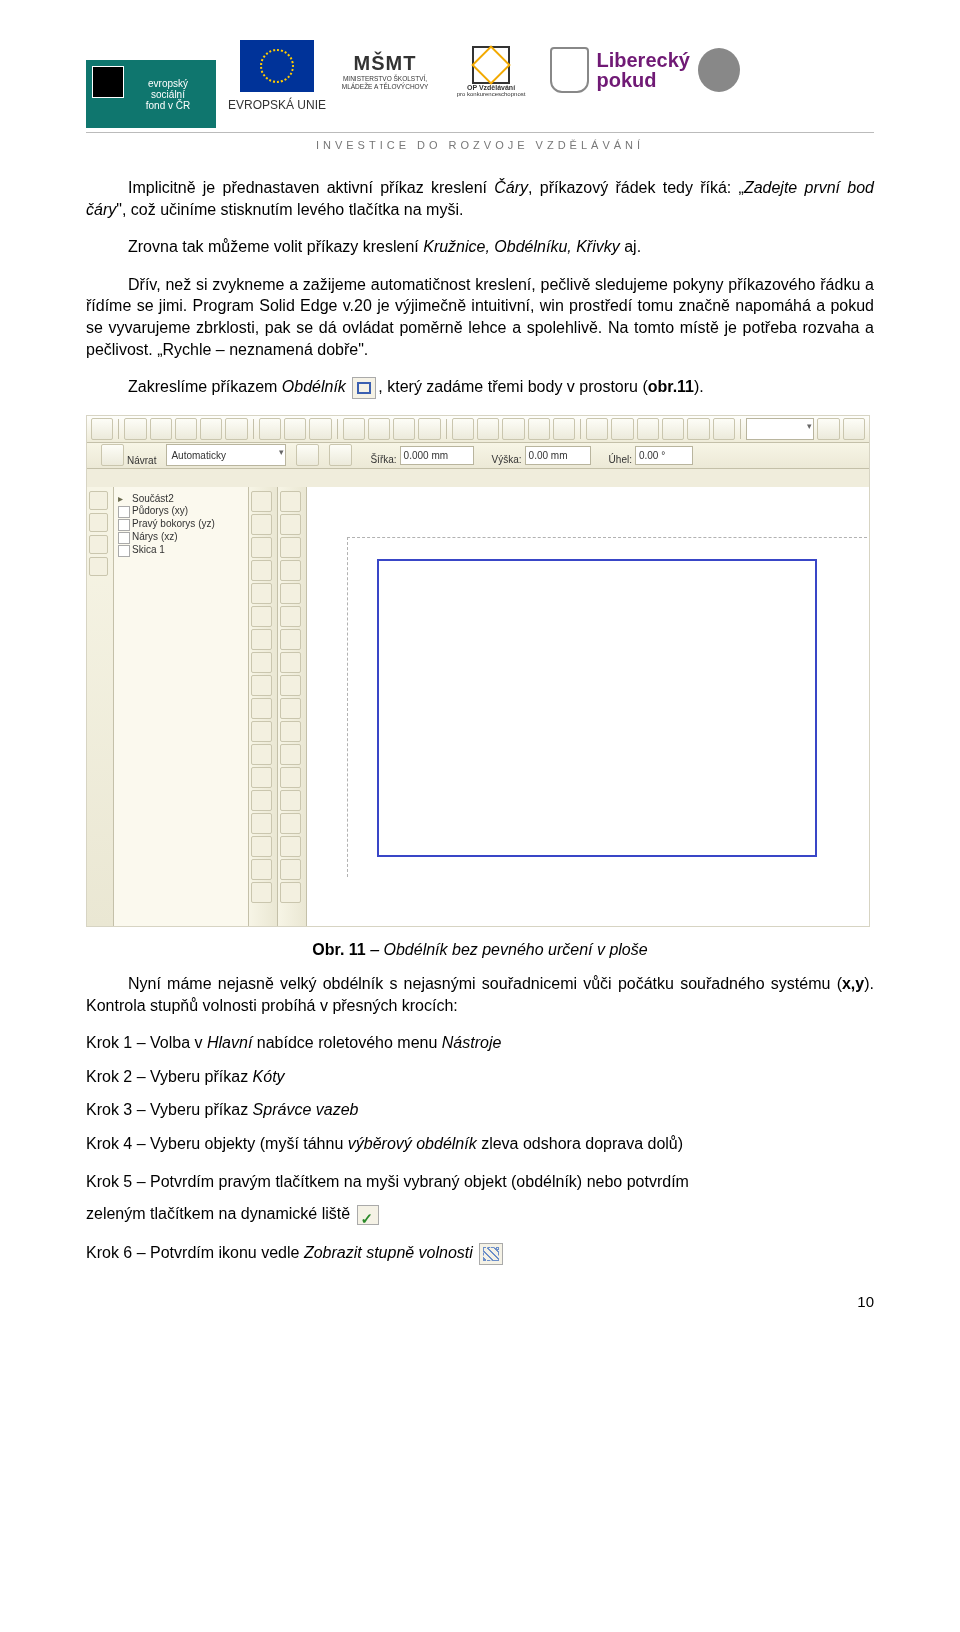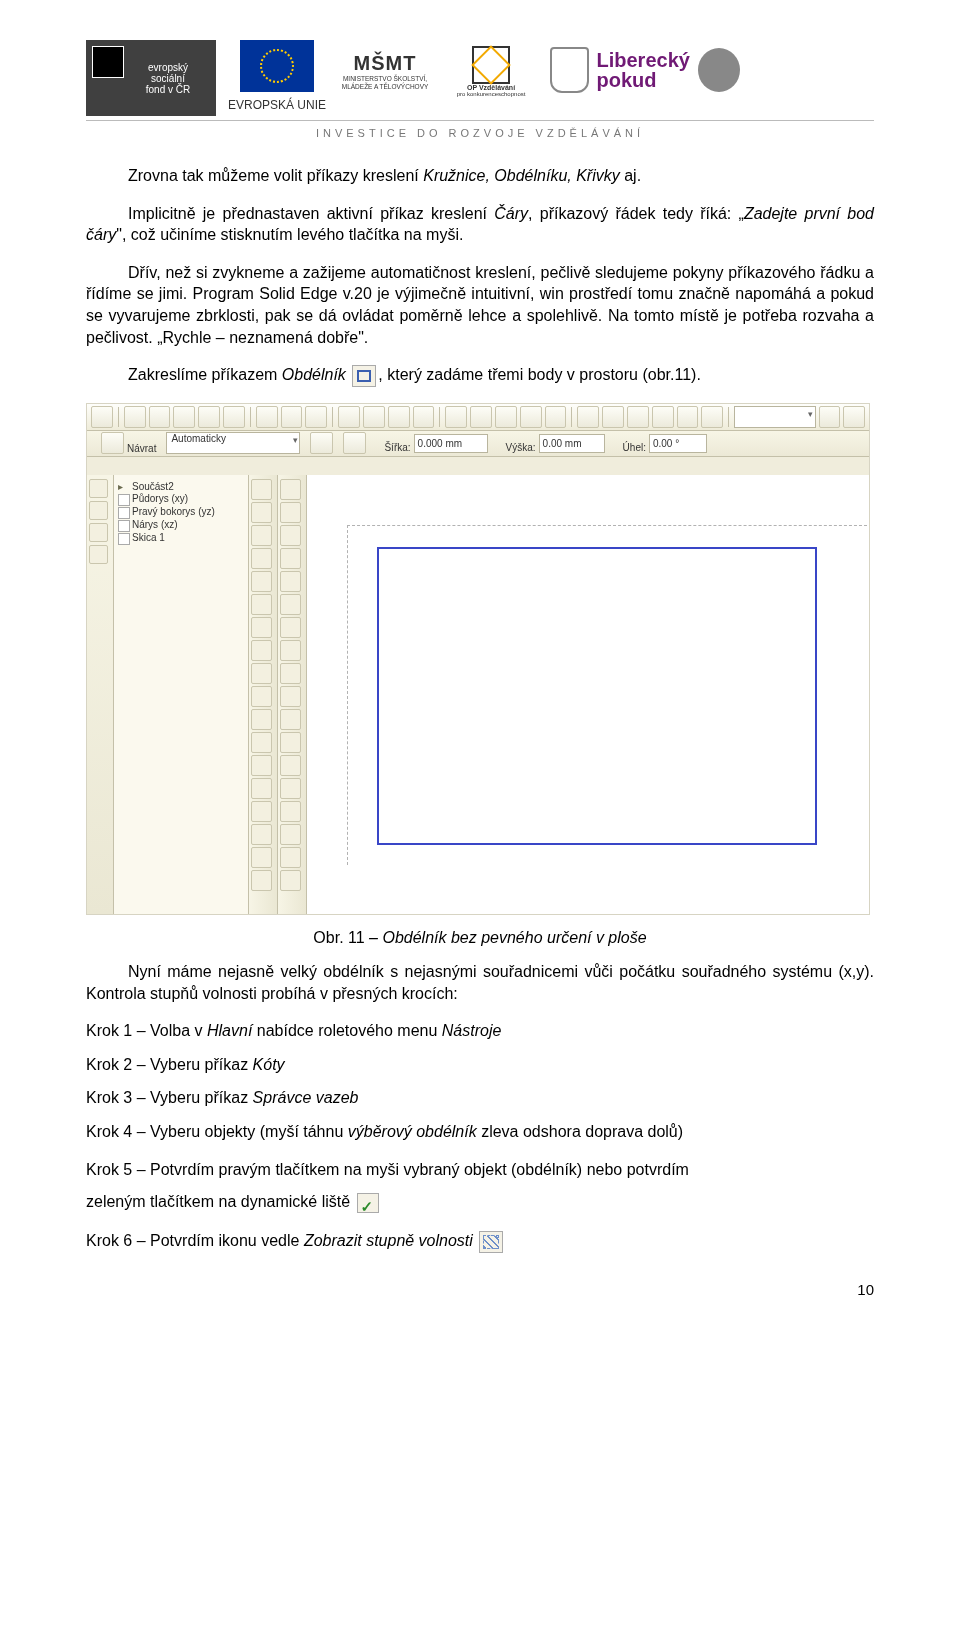--- a/index.html
+++ b/index.html
@@ -23,27 +23,28 @@
   .logo {
     display: flex;
     flex-direction: column;
     align-items: center;
     font-size: 9px;
     color: #333;
     text-align: center;
   }
   .logo-esf {
     width: 130px;
-    height: 76px;
-    background: #404040;
+    height: 68px;
+    background: #0f766e;
     color: #fff;
     display: flex;
     align-items: center;
     justify-content: center;
     position: relative;
+    margin-top: 20px;
   }
   .logo-esf .stars {
     position: absolute;
     left: 6px;
     top: 6px;
     width: 30px;
     height: 30px;
     background: #000;
     border: 1px solid #fff;
   }
@@ -144,21 +145,21 @@
   }
   .body-text p {
     margin: 0 0 16px 0;
     line-height: 1.35;
     text-align: justify;
   }
   .body-text .indent {
     text-indent: 42px;
   }
   .italic { font-style: italic; }
-  .bold { font-weight: normal; }
+  .bold { font-weight: bold; }
   .rect-icon {
     display: inline-block;
     width: 22px;
     height: 20px;
     background: #f5f2e6;
     border: 1px solid #aaa;
     vertical-align: middle;
     position: relative;
     margin: 0 2px;
   }
@@ -235,22 +236,23 @@
     height: 20px;
     background: linear-gradient(#fdfdf7, #eceadb);
     border: 1px solid #cac6ae;
     border-radius: 2px;
   }
   .tsep { width: 1px; height: 20px; background: #c4c0a9; margin: 0 2px;}
   .dropdown-mini {
     height: 20px;
     background: #fff;
     border: 1px solid #b9b59e;
-    padding: 0 32px 0 4px;
-    display: flex;
+    padding: 0 18px 0 4px;
+    display: flex;
+    align-items: center;
     font-size: 10px;
     position: relative;
   }
   .dropdown-mini::after {
     content: "▾";
     position: absolute;
     right: 2px;
     top: 2px;
     font-size: 9px;
     color: #666;
@@ -441,24 +443,24 @@
         <div class="name">Liberecký</div>
         <div class="name">pokud</div>
       </div>
       <div class="wave"></div>
     </div>
   </div>
   <div class="tagline">INVESTICE DO ROZVOJE VZDĚLÁVÁNÍ</div>
 
   <div class="body-text">
     <p class="indent">
-      <span>Zrovna tak můžeme volit příkazy kreslení </span><span class="italic">Kružnice, Obdélníku, Křivky</span><span> aj.</span>
+      <span>Implicitně je přednastaven aktivní příkaz kreslení </span><span class="italic">Čáry</span><span>, příkazový řádek tedy říká: „</span><span class="italic">Zadejte první bod čáry</span><span>", což učiníme stisknutím levého tlačítka na myši.</span>
     </p>
     <p class="indent">
-      <span>Implicitně je přednastaven aktivní příkaz kreslení </span><span class="italic">Čáry</span><span>, příkazový řádek tedy říká: „</span><span class="italic">Zadejte první bod čáry</span><span>", což učiníme stisknutím levého tlačítka na myši.</span>
+      <span>Zrovna tak můžeme volit příkazy kreslení </span><span class="italic">Kružnice, Obdélníku, Křivky</span><span> aj.</span>
     </p>
     <p class="indent">
       <span>Dřív, než si zvykneme a zažijeme automatičnost kreslení, pečlivě sledujeme pokyny příkazového řádku a řídíme se jimi. Program Solid Edge v.20 je výjimečně intuitivní, win prostředí tomu značně napomáhá a pokud se vyvarujeme zbrklosti, pak se dá ovládat poměrně lehce a spolehlivě. Na tomto místě je potřeba rozvaha a pečlivost. „Rychle – neznamená dobře".</span>
     </p>
     <p class="indent">
       <span>Zakreslíme příkazem </span><span class="italic">Obdélník</span>
       <span class="rect-icon"></span><span>, který zadáme třemi body v prostoru (</span><span class="bold">obr.11</span><span>).</span>
     </p>
   </div>
 

